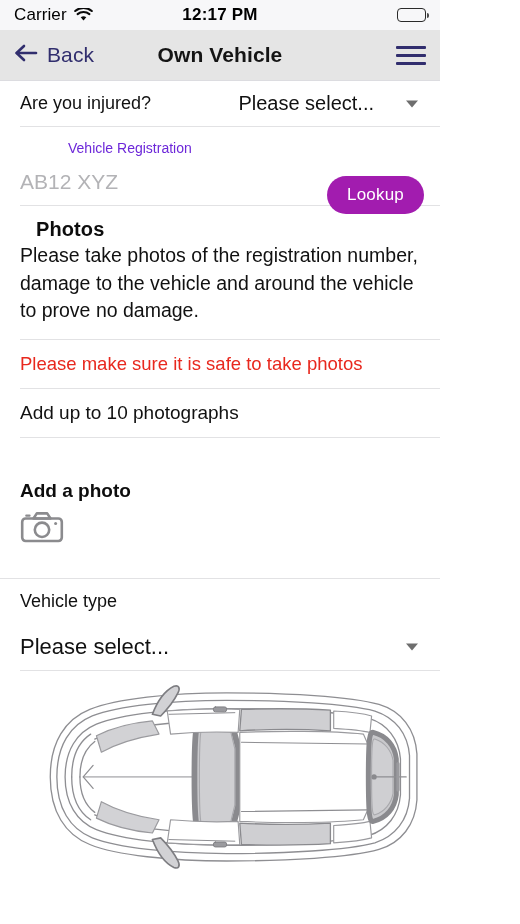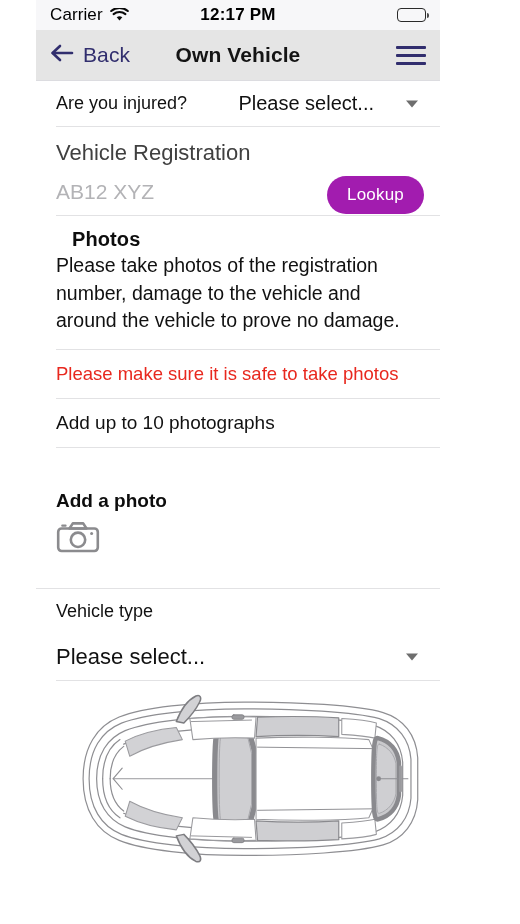--- a/index.html
+++ b/index.html
@@ -12,21 +12,20 @@
     overflow: hidden;
   }
 
   #app {
     position: relative;
     width: 440px;
     height: 924px;
     background: #ffffff;
     display: flex;
     flex-direction: column;
-    padding-left: 36px;
   }
 
   
   .statusbar {
     height: 30px;
     flex: 0 0 30px;
     background: #f7f7f9;
     display: flex;
     align-items: center;
     padding: 0 14px;
@@ -183,23 +182,24 @@
     border-top: 7px solid #6e6e6e;
   }
 
   
   .row-reg {
     padding-top: 13px;
     padding-bottom: 11px;
     position: relative;
   }
   .reg-label {
-    font-size: 22px;
-    color: #404040;
+    font-size: 14px;
+    color: #6d28d9;
     margin-bottom: 14px;
+    margin-left: 48px;
   }
   .reg-input {
     font-size: 21px;
     color: #b3b3b6;
     border: none;
     outline: none;
     background: transparent;
     font-family: inherit;
     padding: 0;
     width: 260px;

